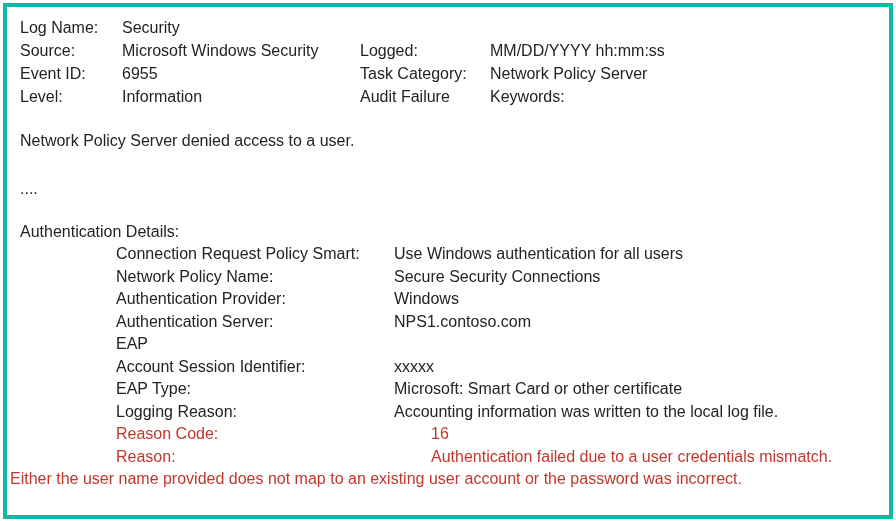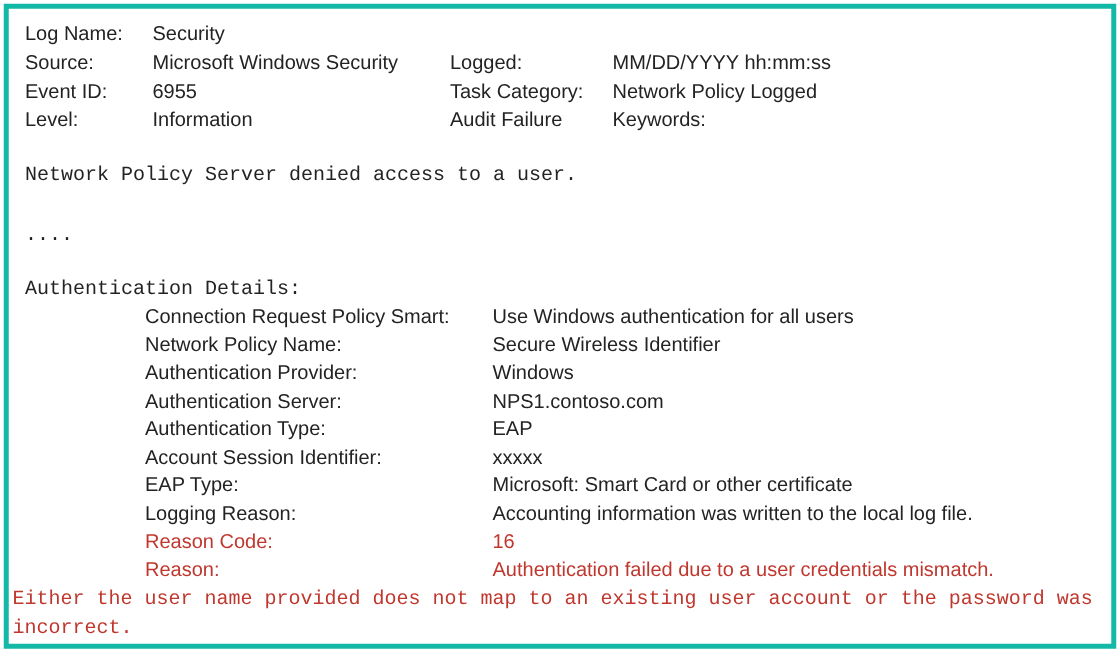--- a/index.html
+++ b/index.html
@@ -20,27 +20,27 @@
   }
   .content {
     position: absolute;
     left: 13px; top: 9px; right: 8px;
     line-height: 23px;
   }
   .hdr {
     display: grid;
     grid-template-columns: 102px 238px 130px 1fr;
   }
-  p { margin: 0; font-family: Liberation Mono, monospace; }
+  p { margin: 0; }
   .desc     { margin-top: 21px; }
   .dots     { margin-top: 25px; }
   .authhead { margin-top: 20px; }
   .details  { margin-left: 96px; line-height: 22.5px; }
   .drow     { display: grid; grid-template-columns: 278px 1fr; }
-  .red      { color: #c0372e; }
+  .red      { color: #c0372e; gap: 37px; }
   .footer   { margin-left: -10px; line-height: 22.5px; }
 </style>
 </head>
 <body>
 
 <div class="frame">
   <div class="content">
 
     <div class="hdr">
       <span>Log Name:</span>
@@ -49,51 +49,50 @@
       <span></span>
 
       <span>Source:</span>
       <span>Microsoft Windows Security</span>
       <span>Logged:</span>
       <span>MM/DD/YYYY hh:mm:ss</span>
 
       <span>Event ID:</span>
       <span>6955</span>
       <span>Task Category:</span>
-      <span>Network Policy Logged</span>
+      <span>Network Policy Server</span>
 
       <span>Level:</span>
       <span>Information</span>
       <span>Audit Failure</span>
       <span>Keywords:</span>
     </div>
 
     <p class="desc">Network Policy Server denied access to a user.</p>
     <p class="dots">....</p>
     <p class="authhead">Authentication Details:</p>
 
     <div class="details">
       <div class="drow">
         <span>Connection Request Policy Smart:</span>
         <span>Use Windows authentication for all users</span>
       </div>
       <div class="drow">
         <span>Network Policy Name:</span>
-        <span>Secure Wireless Identifier</span>
+        <span>Secure Security Connections</span>
       </div>
       <div class="drow">
         <span>Authentication Provider:</span>
         <span>Windows</span>
       </div>
       <div class="drow">
         <span>Authentication Server:</span>
         <span>NPS1.contoso.com</span>
       </div>
       <div class="drow">
-        <span>Authentication Type:</span>
         <span>EAP</span>
       </div>
       <div class="drow">
         <span>Account Session Identifier:</span>
         <span>xxxxx</span>
       </div>
       <div class="drow">
         <span>EAP Type:</span>
         <span>Microsoft: Smart Card or other certificate</span>
       </div>

